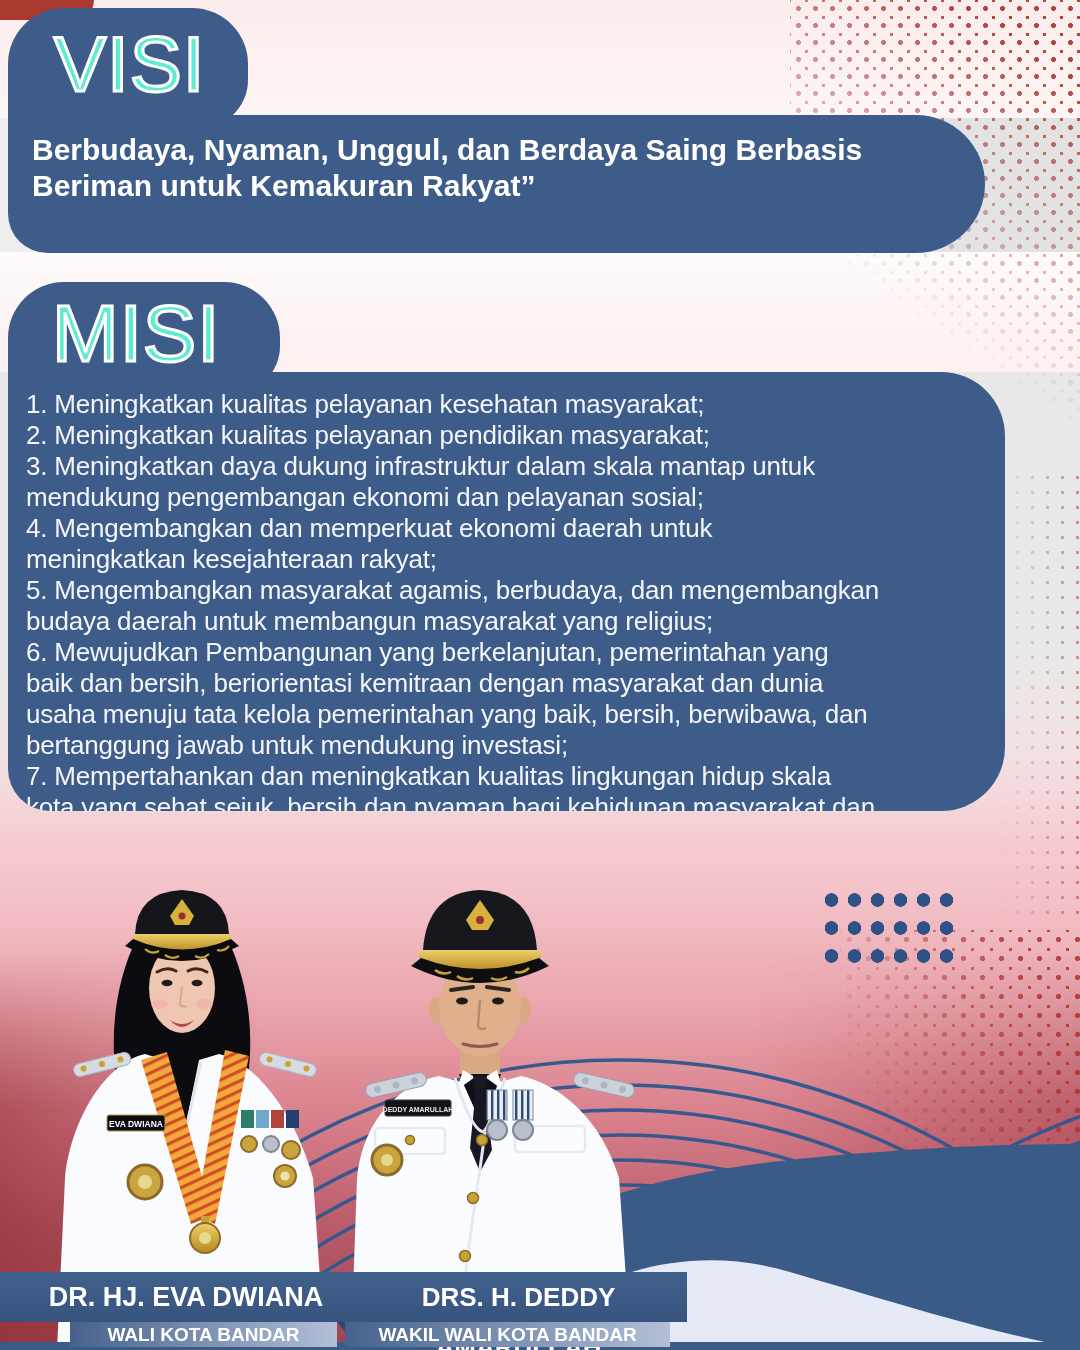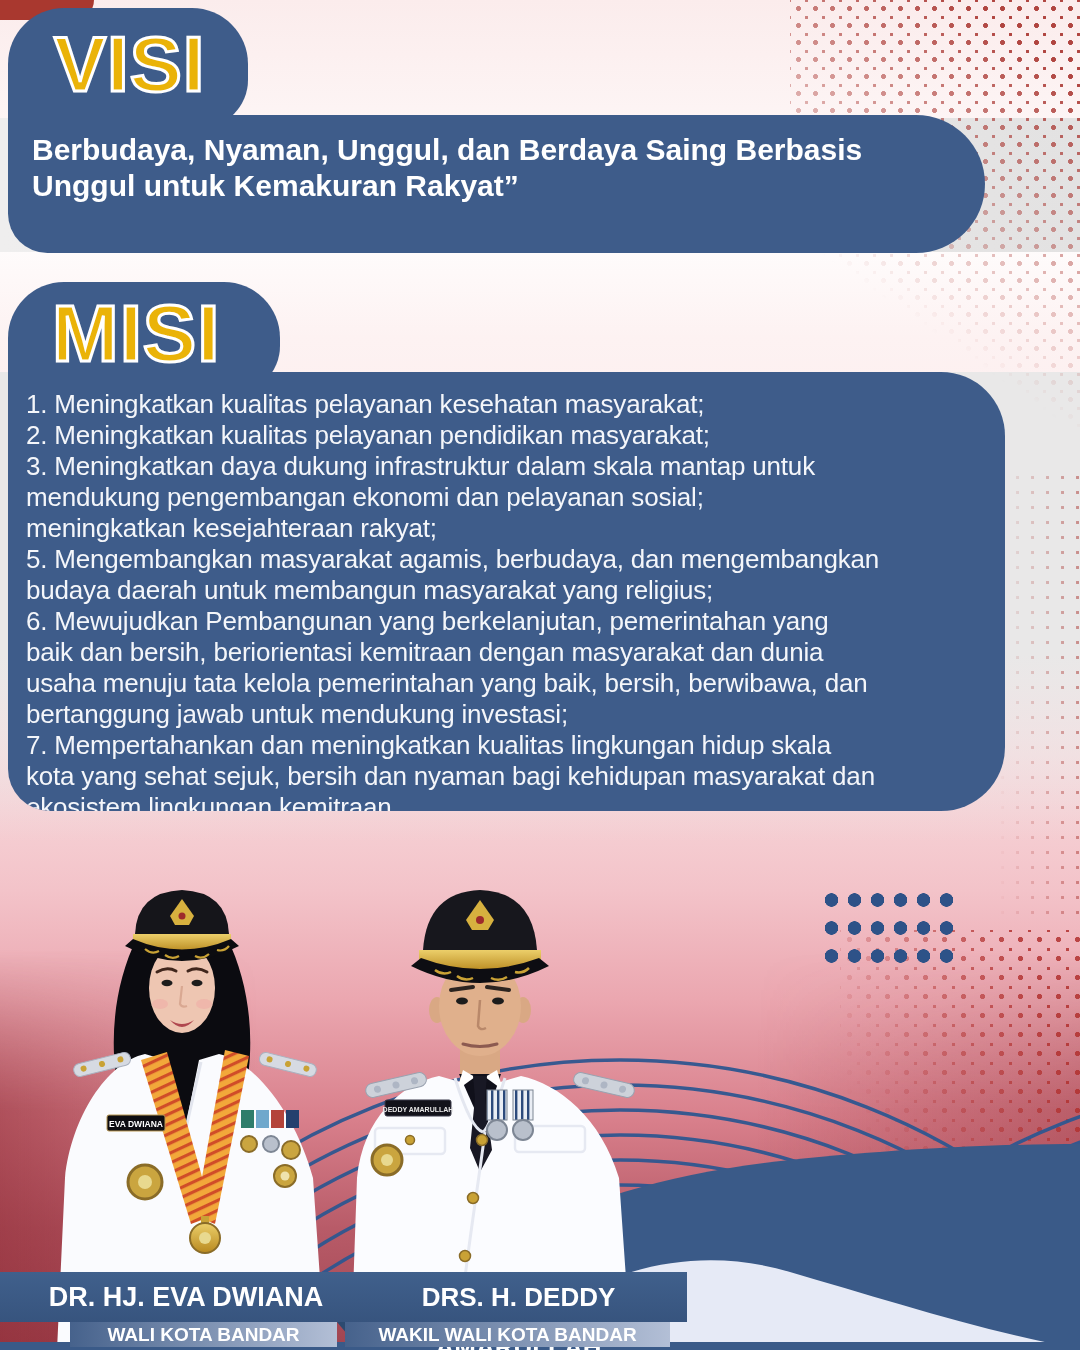--- a/index.html
+++ b/index.html
@@ -52,21 +52,21 @@
   .arcs{left:0;top:900px;width:1080px;height:450px;z-index:2;}
 
   
   .waves{left:0;top:1120px;width:1080px;height:230px;z-index:3;}
   .bottom-strip{left:0;top:1342px;width:1080px;height:8px;background:#3a5a88;z-index:5;}
 
   
   .blob{background:#3e5c8a;z-index:5;color:#fff;}
   .blob-visi{left:8px;top:8px;width:240px;height:120px;border-radius:56px 56px 48px 0;}
   .blob-misi{left:8px;top:282px;width:272px;height:112px;border-radius:56px 56px 48px 0;}
-  .big-title{font-weight:700;color:#eab308;-webkit-text-stroke:3px #fff;letter-spacing:1px;}
+  .big-title{font-weight:400;color:#5eead4;-webkit-text-stroke:3px #fff;letter-spacing:1px;}
   .blob-visi .big-title{font-size:78px;line-height:112px;padding-left:46px;}
   .blob-misi .big-title{font-size:80px;line-height:104px;padding-left:44px;}
   .box-visi{left:8px;top:115px;width:977px;height:138px;z-index:5;background:#3e5c8a;
     border-radius:0 70px 70px 40px;}
   .quote{padding:17px 0 0 24px;color:#fff;font-size:30px;font-weight:700;
     line-height:36px;white-space:nowrap;}
   .box-misi{left:8px;top:372px;width:997px;height:439px;z-index:5;background:#3e5c8a;
     border-radius:0 64px 64px 42px;overflow:hidden;}
   .missions{padding:17px 0 0 18px;color:#f4f6fa;font-size:26px;line-height:31px;
     letter-spacing:-.2px;white-space:nowrap;}
@@ -295,33 +295,34 @@
     <path d="M500 230 C585 150 690 122 790 152 C880 178 985 212 1080 229 L1080 230 Z" fill="#e6eaf6"></path>
   </svg>
 
   <div class="abs red-corner"></div>
   <div class="abs blob blob-visi">
     <div class="big-title">VISI</div>
   </div>
   <div class="abs box-visi">
     <div class="quote">
       <div>Berbudaya, Nyaman, Unggul, dan Berdaya Saing Berbasis</div>
-      <div>Unggul untuk Kemakuran Rakyat”</div>
+      <div>Beriman untuk Kemakuran Rakyat”</div>
     </div>
   </div>
 
   <div class="abs blob blob-misi">
     <div class="big-title">MISI</div>
   </div>
   <div class="abs box-misi">
     <div class="missions">
       <div>1. Meningkatkan kualitas pelayanan kesehatan masyarakat;</div>
       <div>2. Meningkatkan kualitas pelayanan pendidikan masyarakat;</div>
       <div>3. Meningkatkan daya dukung infrastruktur dalam skala mantap untuk</div>
       <div>mendukung pengembangan ekonomi dan pelayanan sosial;</div>
+      <div>4. Mengembangkan dan memperkuat ekonomi daerah untuk</div>
       <div>meningkatkan kesejahteraan rakyat;</div>
       <div>5. Mengembangkan masyarakat agamis, berbudaya, dan mengembangkan</div>
       <div>budaya daerah untuk membangun masyarakat yang religius;</div>
       <div>6. Mewujudkan Pembangunan yang berkelanjutan, pemerintahan yang</div>
       <div>baik dan bersih, beriorientasi kemitraan dengan masyarakat dan dunia</div>
       <div>usaha menuju tata kelola pemerintahan yang baik, bersih, berwibawa, dan</div>
       <div>bertanggung jawab untuk mendukung investasi;</div>
       <div>7. Mempertahankan dan meningkatkan kualitas lingkungan hidup skala</div>
       <div>kota yang sehat sejuk, bersih dan nyaman bagi kehidupan masyarakat dan</div>
       <div>ekosistem lingkungan kemitraan.</div>

